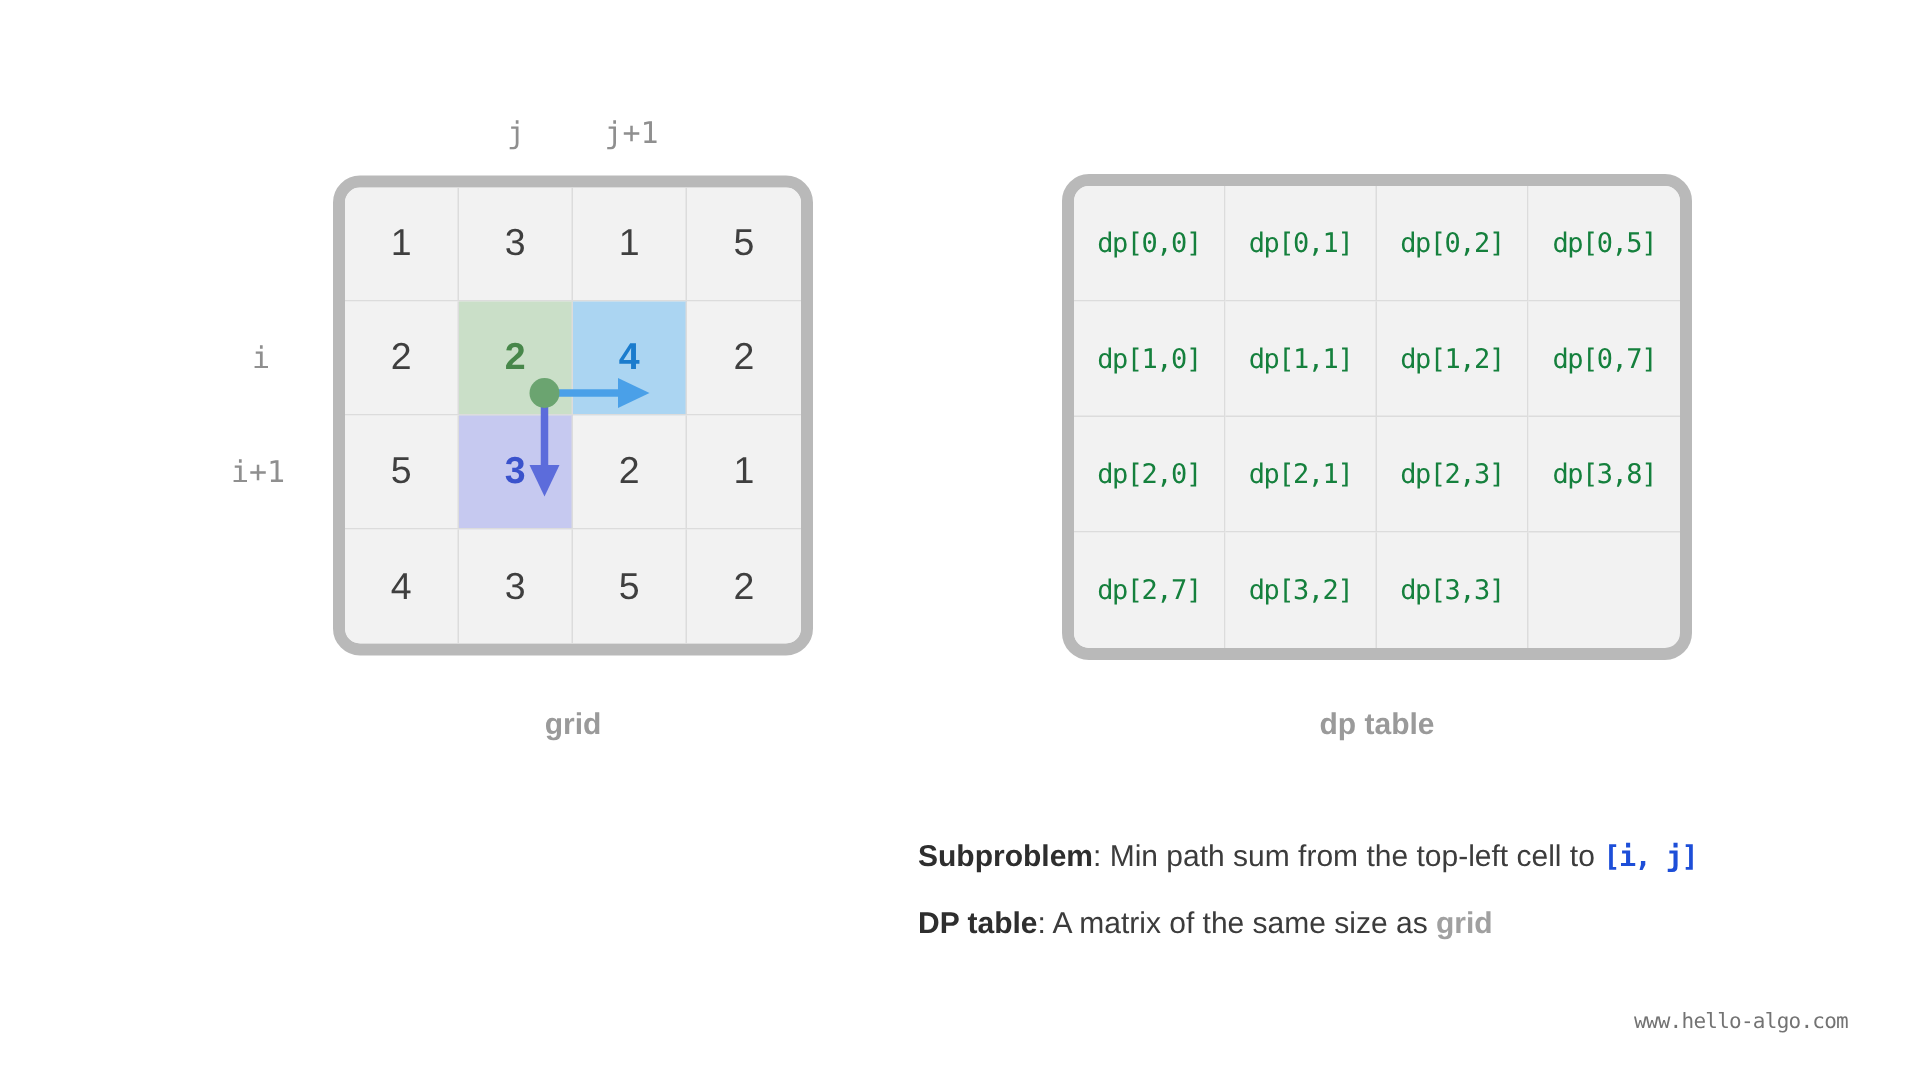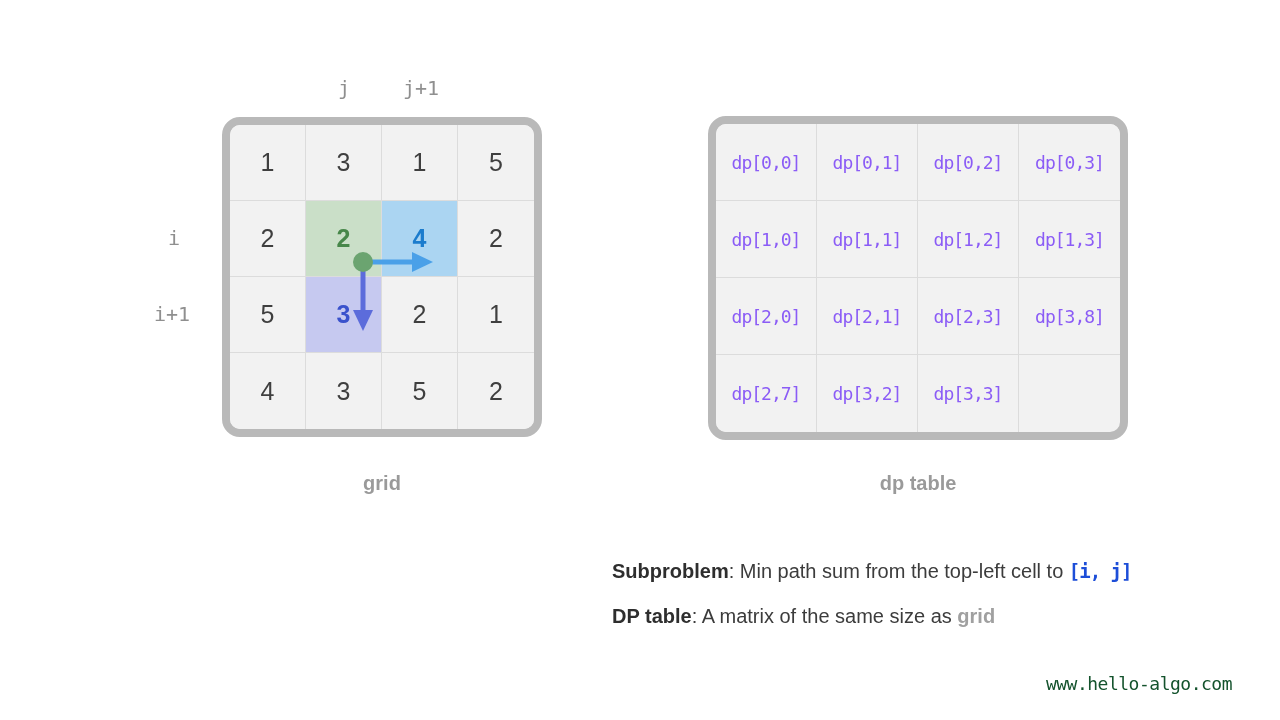--- a/index.html
+++ b/index.html
@@ -49,21 +49,21 @@
     justify-content: center;
     border-right: 1px solid #dcdcdc;
     border-bottom: 1px solid #dcdcdc;
   }
   .cell:nth-child(4n) { border-right: none; }
   .cell:nth-child(n+13) { border-bottom: none; }
   .grid-matrix .cell { font-size: 25px; color: #3f3f3f; }
   .dp-matrix .cell {
     font-family: "DejaVu Sans Mono", monospace;
     font-size: 18px;
-    color: #8b5cf6;
+    color: #15803d;
     letter-spacing: -1px;
   }
   .hl-green  { background: #cadfc8; color: #47874a !important; font-weight: bold; }
   .hl-blue   { background: #abd5f2; color: #1b7ccd !important; font-weight: bold; }
   .hl-purple { background: #c6c9f0; color: #3a52cc !important; font-weight: bold; }
 
   
   .overlay {
     position: absolute;
     left: 0; top: 0;
@@ -101,22 +101,22 @@
     color: #1d4ed8;
     letter-spacing: -1px;
   }
   .notes .gray { font-weight: bold; color: #a0a0a0; }
 
   .watermark {
     position: absolute;
     right: 48px;
     top: 673px;
     font-family: "DejaVu Sans Mono", monospace;
-    font-size: 18px;
-    color: #14532d;
+    font-size: 14px;
+    color: #737373;
     letter-spacing: -0.5px;
   }
 </style>
 </head>
 <body>
 
 <div class="canvas">
 
   <span class="axis-label" style="left:344px; top:88px;">j</span>
   <span class="axis-label" style="left:421px; top:88px;">j+1</span>
@@ -139,25 +139,25 @@
     <div class="cell">4</div>
     <div class="cell">3</div>
     <div class="cell">5</div>
     <div class="cell">2</div>
   </div>
 
   <div class="mtable dp-matrix">
     <div class="cell">dp[0,0]</div>
     <div class="cell">dp[0,1]</div>
     <div class="cell">dp[0,2]</div>
-    <div class="cell">dp[0,3]</div>
+    <div class="cell">dp[0,5]</div>
     <div class="cell">dp[1,0]</div>
     <div class="cell">dp[1,1]</div>
     <div class="cell">dp[1,2]</div>
-    <div class="cell">dp[1,3]</div>
+    <div class="cell">dp[0,7]</div>
     <div class="cell">dp[2,0]</div>
     <div class="cell">dp[2,1]</div>
     <div class="cell">dp[2,3]</div>
     <div class="cell">dp[3,8]</div>
     <div class="cell">dp[2,7]</div>
     <div class="cell">dp[3,2]</div>
     <div class="cell">dp[3,3]</div>
   </div>
 
   <svg class="overlay" viewBox="0 0 1280 720">

